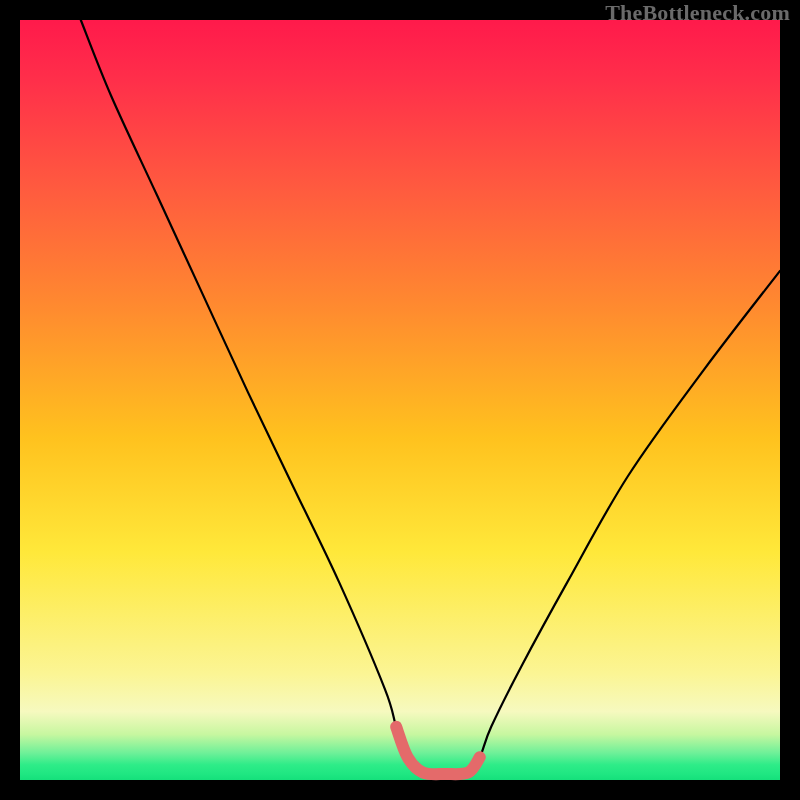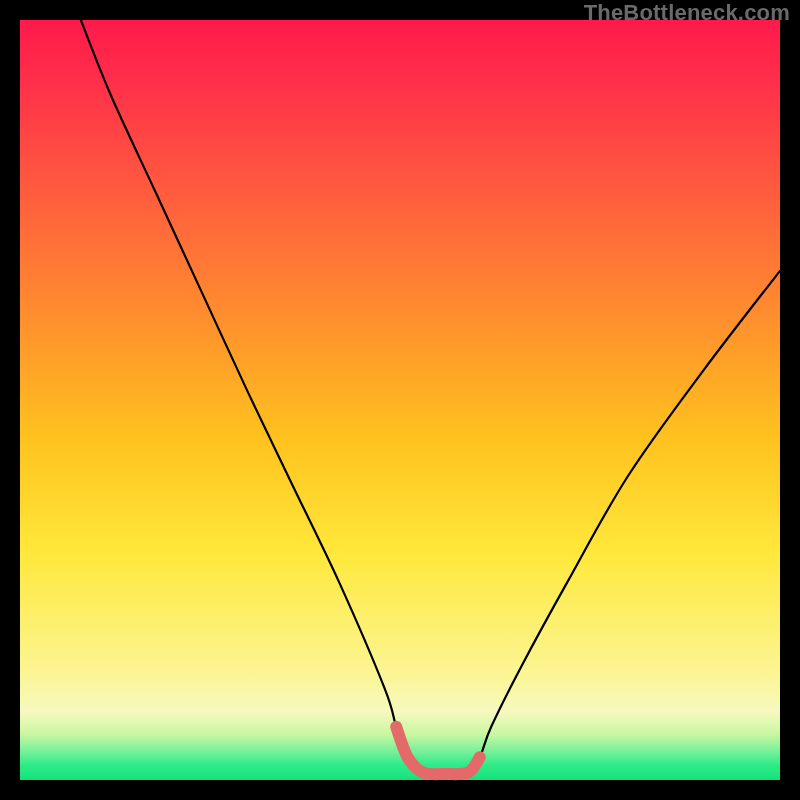--- a/index.html
+++ b/index.html
@@ -39,21 +39,21 @@
       #6cf098 96.5%,
       #2eec88 98%,
       #1fe782 99.2%,
       #15e07b 100%
     );
   }
   .watermark {
     position: absolute;
     top: 0px;
     right: 10px;
-    font-family: Liberation Sans, sans-serif;
+    font-family: Liberation Serif, serif;
     font-size: 22px;
     font-weight: 600;
     color: #6a6a6a;
     letter-spacing: 0.2px;
     user-select: none;
   }
   svg.curve {
     position: absolute;
     left: 20px;
     top: 20px;

